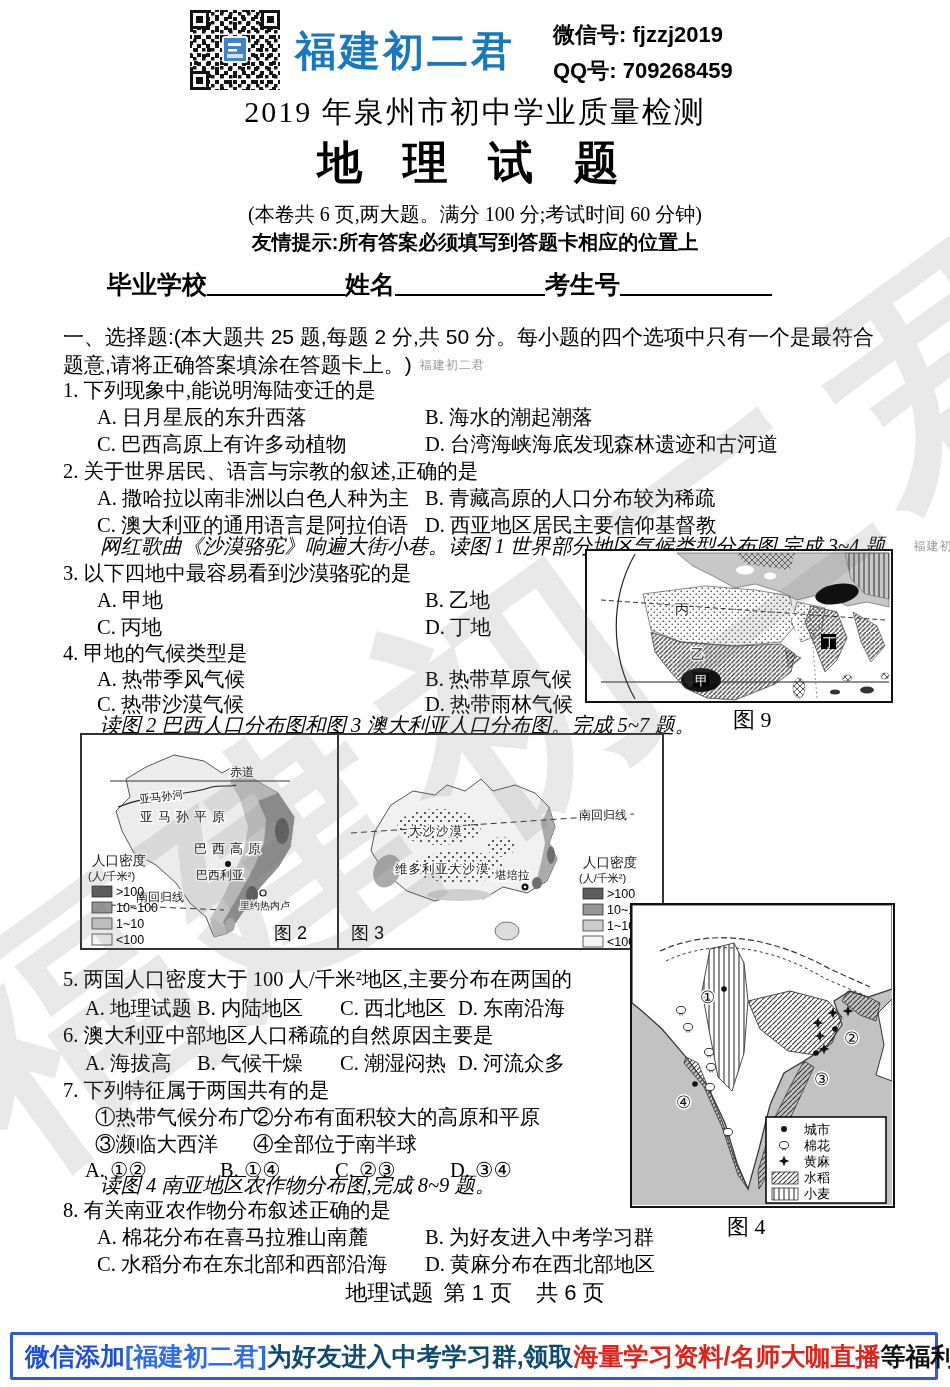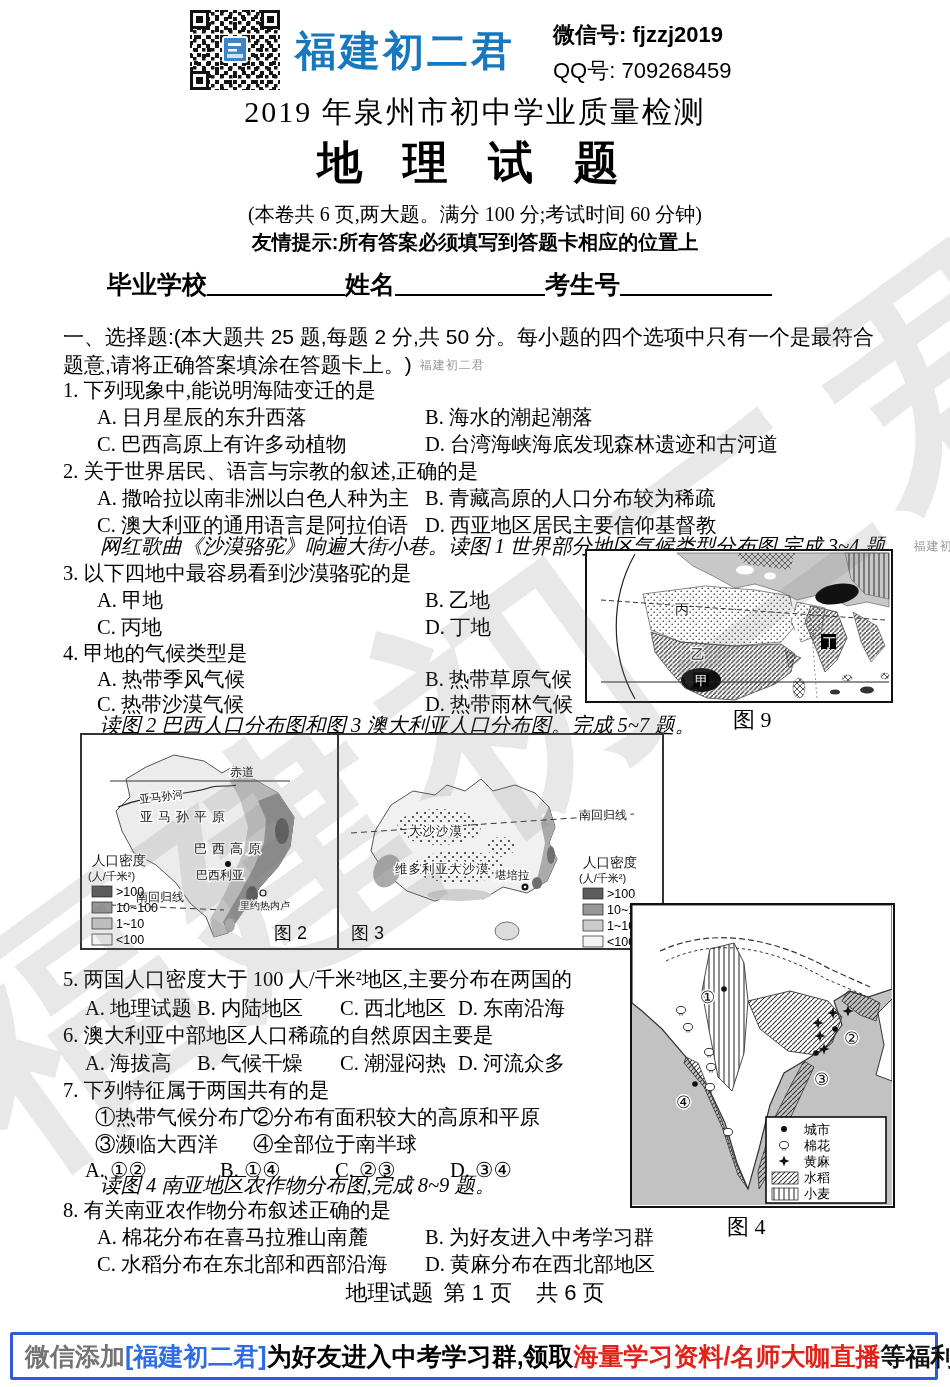--- a/index.html
+++ b/index.html
@@ -56,21 +56,21 @@
           <rect x="8" y="69" width="7" height="7" fill="#111"></rect>
       </g>
       <rect x="35" y="29" width="24" height="25" rx="2" fill="#3f84c4" stroke="#fff" stroke-width="2"></rect>
       <rect x="40" y="35" width="13" height="3" fill="#fff"></rect>
       <rect x="40" y="41" width="9" height="2.5" fill="#fff"></rect>
       <rect x="39" y="46" width="16" height="4" fill="#cfe2f2"></rect>
     </svg>
   </div>
   <div class="t sans" style="left:295px;top:24px;font-size:41px;font-weight:bold;color:#1878be;letter-spacing:3px">福建初二君</div>
   <div class="t sans" style="left:553px;top:20px;font-size:22px;font-weight:600">微信号: fjzzj2019</div>
-  <div class="t sans" style="left:553px;top:56px;font-size:22px;font-weight:400">QQ号: 709268459</div>
+  <div class="t sans" style="left:553px;top:56px;font-size:22px;font-weight:700">QQ号: 709268459</div>
 
   <div class="t center" style="top:92px;font-size:30px;font-weight:normal;letter-spacing:2px">2019 年泉州市初中学业质量检测</div>
   <div class="t center sans" style="top:133px;font-size:45px;font-weight:bold;letter-spacing:14px">地 理 试 题</div>
   <div class="t center" style="top:201px;font-size:20px">(本卷共 6 页,两大题。满分 100 分;考试时间 60 分钟)</div>
   <div class="t center sans" style="top:229px;font-size:20px;font-weight:bold">友情提示:所有答案必须填写到答题卡相应的位置上</div>
 
   <div class="t sans" style="left:107px;top:268px;font-size:25px;font-weight:bold">
     <span>毕业学校</span><span class="blank" style="width:138px"></span><span>姓名</span><span class="blank" style="width:150px"></span><span>考生号</span><span class="blank" style="width:152px"></span>
   </div>
 
@@ -336,20 +336,20 @@
   </div>
 
   <div class="t center sans" style="top:1278px;font-size:22px;font-weight:500">
     <span>地理试题</span>
     <span style="margin-left:4px">第 1 页</span>
     <span style="margin-left:18px">共 6 页</span>
   </div>
 
   <div class="t sans" style="left:10px;top:1332px;width:928px;height:48px;border:3px solid #2e59da;border-radius:2px;
        display:flex;align-items:center;padding-left:12px;font-size:25px;font-weight:600;background:#fff;z-index:10">
-    <span style="color:#737373">微信添加</span>
+    <span style="color:#1d4ed8">微信添加</span>
       <span style="color:#2d6ce5">[福建初二君]</span>
-      <span style="color:#000000">为好友进入中考学习群,领取</span>
+      <span style="color:#0c4a6e">为好友进入中考学习群,领取</span>
       <span style="color:#e32119">海量学习资料/名师大咖直播</span>
       <span style="color:#111">等福利。</span>
   </div>
 
 </div>
 
 </body></html>

